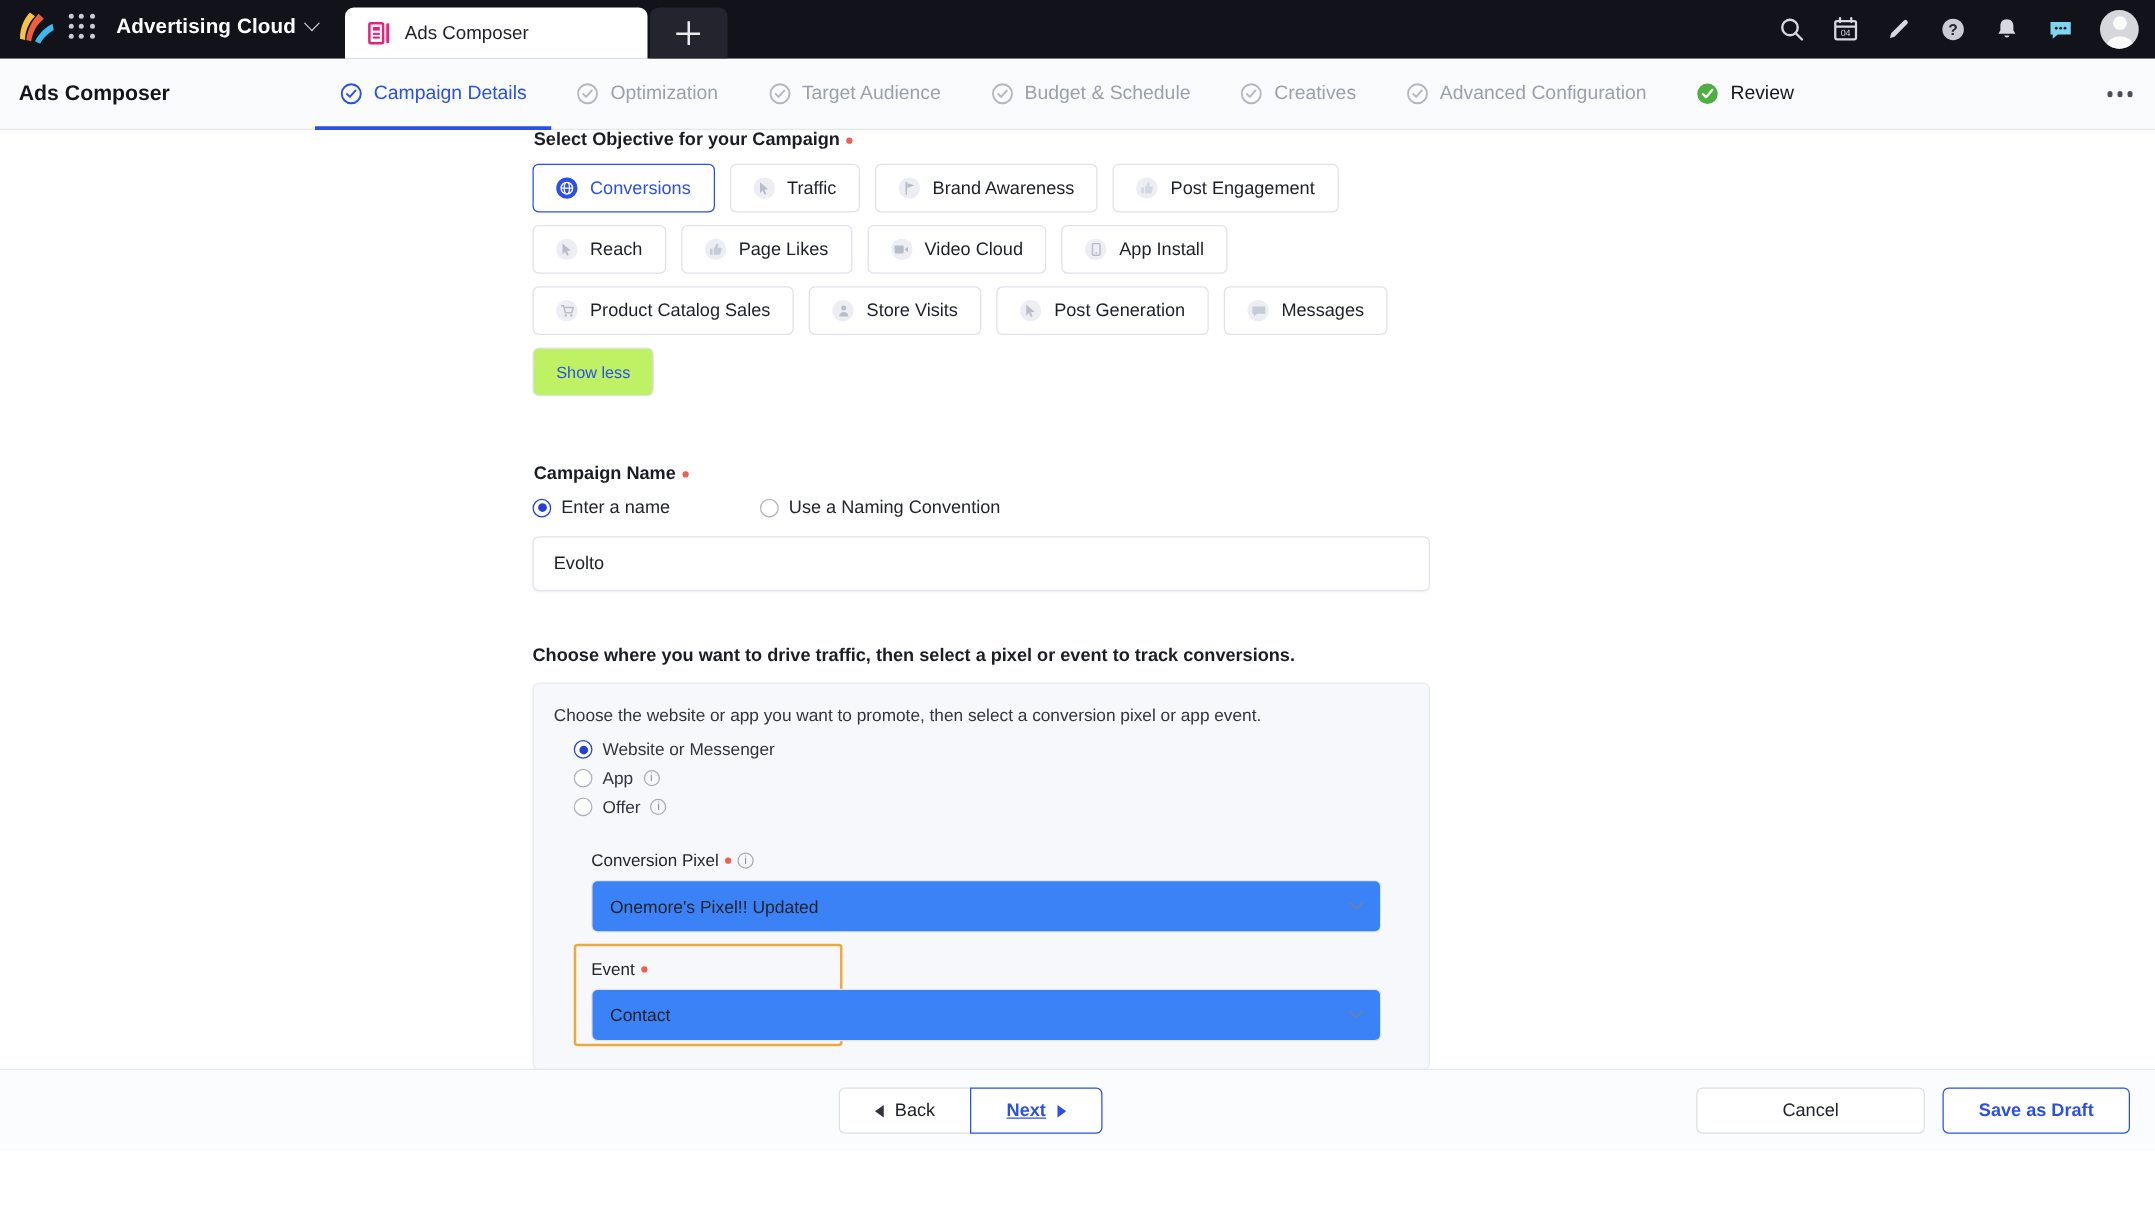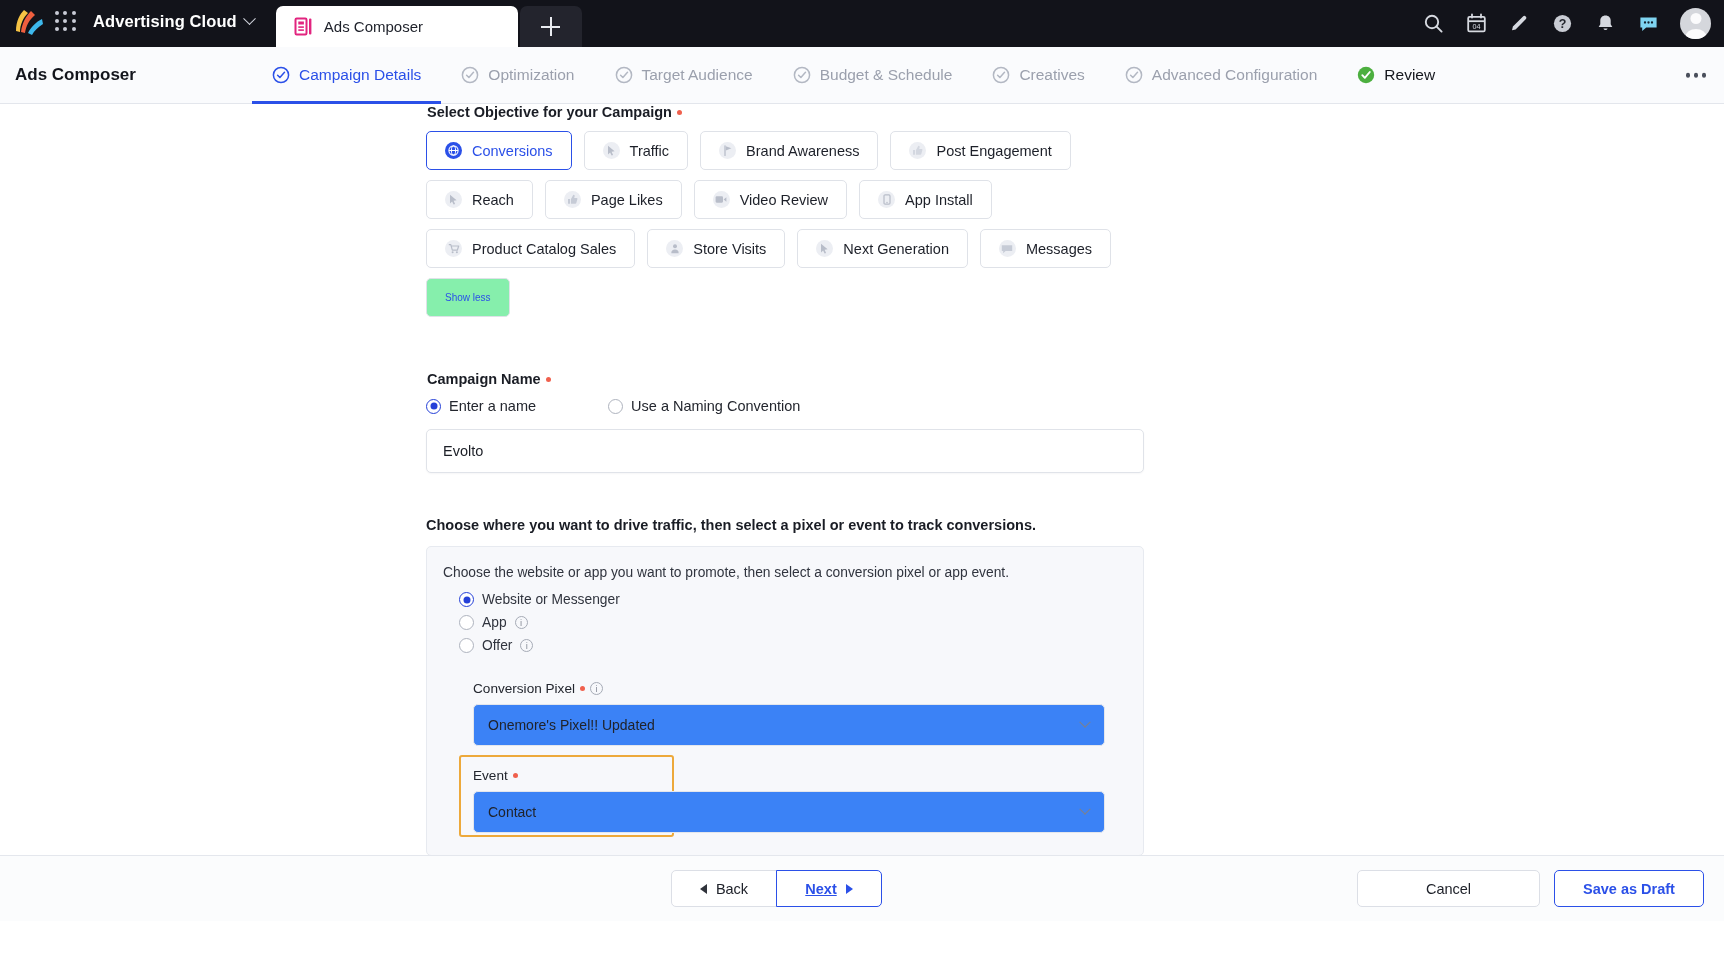--- a/index.html
+++ b/index.html
@@ -89,22 +89,22 @@
     height: 39px; border: 1px solid #dfe2e8; border-radius: 5px; background: #fff;
     display: inline-flex; align-items: center; gap: 10px; padding: 0 18px;
     font-size: 14.5px; color: #1d2029; cursor: pointer; white-space: nowrap;
   }
   .obj-btn.sel { border: 1.6px solid #2b50e8; color: #2b50e8; }
   .obj-ic { width: 17px; height: 17px; border-radius: 50%; background: #eceef3; flex: 0 0 auto; display:flex; align-items:center; justify-content:center; }
   .obj-btn.sel .obj-ic { background: #2b50e8; }
   .obj-ic svg { display: block; }
 
   .showless {
-    height: 39px; border: 1px solid #dfe2e8; border-radius: 5px; background: #86efac;
-    display: inline-flex; align-items: center; padding: 0 18px; font-size: 10px;
+    height: 39px; border: 1px solid #dfe2e8; border-radius: 5px; background: #bef264;
+    display: inline-flex; align-items: center; padding: 0 18px; font-size: 13px;
     color: #2b50e8; cursor: pointer; margin-top: 10px;
   }
 
   .blk-campaign { margin-top: 54px; }
   .radio-row { display: flex; align-items: center; gap: 17px; margin-top: 9px; }
   .radio-opt { display: flex; align-items: center; gap: 8px; font-size: 14.5px; color: #23262e; cursor: pointer; }
   .rad { width: 15px; height: 15px; border-radius: 50%; border: 1.6px solid #aeb3be; background:#fff; flex:0 0 auto; position: relative; }
   .rad.on { border: 1.6px solid #2540d8; }
   .rad.on::after { content:""; position:absolute; left:50%; top:50%; width:7px; height:7px; border-radius:50%; background:#2540d8; transform:translate(-50%,-50%); }
   .spacer-36 { width: 38px; }
@@ -400,21 +400,21 @@
             </span>
           <span>Page Likes</span>
         </div>
         <div class="obj-btn">
           <span class="obj-ic">
               <svg width="12" height="9" viewBox="0 0 12 9">
                 <rect x="0.6" y="1.3" width="7.4" height="6.4" rx="1.1" fill="#b8bdc9"></rect>
                 <path d="M8.6 4.5 L11.4 2.3 V6.7 Z" fill="#b8bdc9"></path>
               </svg>
             </span>
-          <span>Video Review</span>
+          <span>Video Cloud</span>
         </div>
         <div class="obj-btn">
           <span class="obj-ic">
               <svg width="10" height="11" viewBox="0 0 10 11">
                 <rect x="2" y="0.8" width="6" height="9.4" rx="1.1" fill="none" stroke="#b8bdc9" stroke-width="1.2"></rect>
                 <circle cx="5" cy="8.4" r="0.75" fill="#b8bdc9"></circle>
               </svg>
             </span>
           <span>App Install</span>
         </div>
@@ -439,21 +439,21 @@
               </svg>
             </span>
           <span>Store Visits</span>
         </div>
         <div class="obj-btn">
           <span class="obj-ic">
               <svg width="9" height="11" viewBox="0 0 9 11">
                 <path d="M1 0.8 L7.6 6.3 L4.6 6.7 L6.1 10 L4.6 10.6 L3.1 7.4 L1 9.6 Z" fill="#b8bdc9"></path>
               </svg>
             </span>
-          <span>Next Generation</span>
+          <span>Post Generation</span>
         </div>
         <div class="obj-btn">
           <span class="obj-ic">
               <svg width="12" height="10" viewBox="0 0 12 10">
                 <path d="M0.8 1.2 h10.4 v5.7 H4.6 L2.2 9.2 V6.9 H0.8 Z" fill="#c6cbd6"></path>
               </svg>
             </span>
           <span>Messages</span>
         </div>
       </div>

